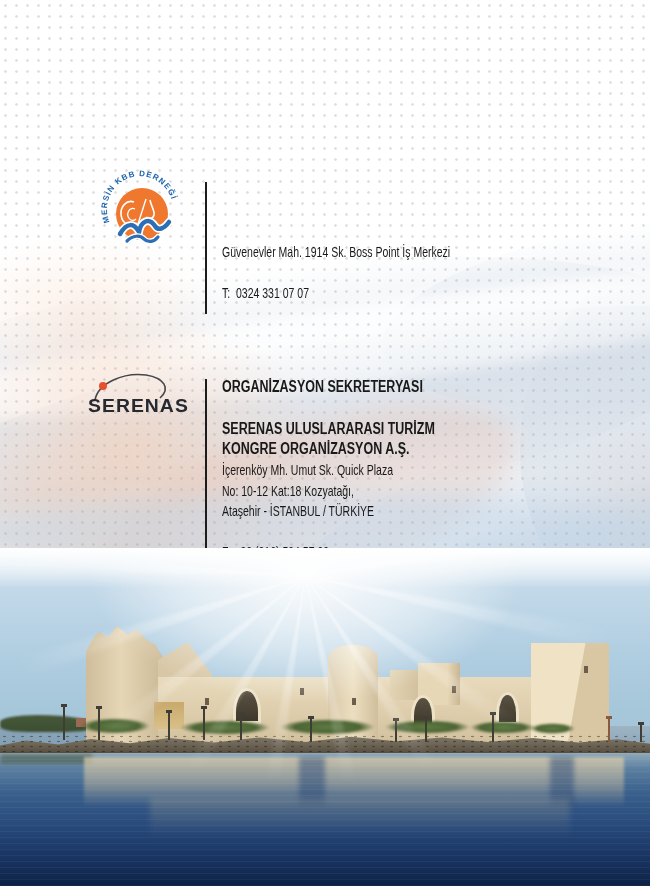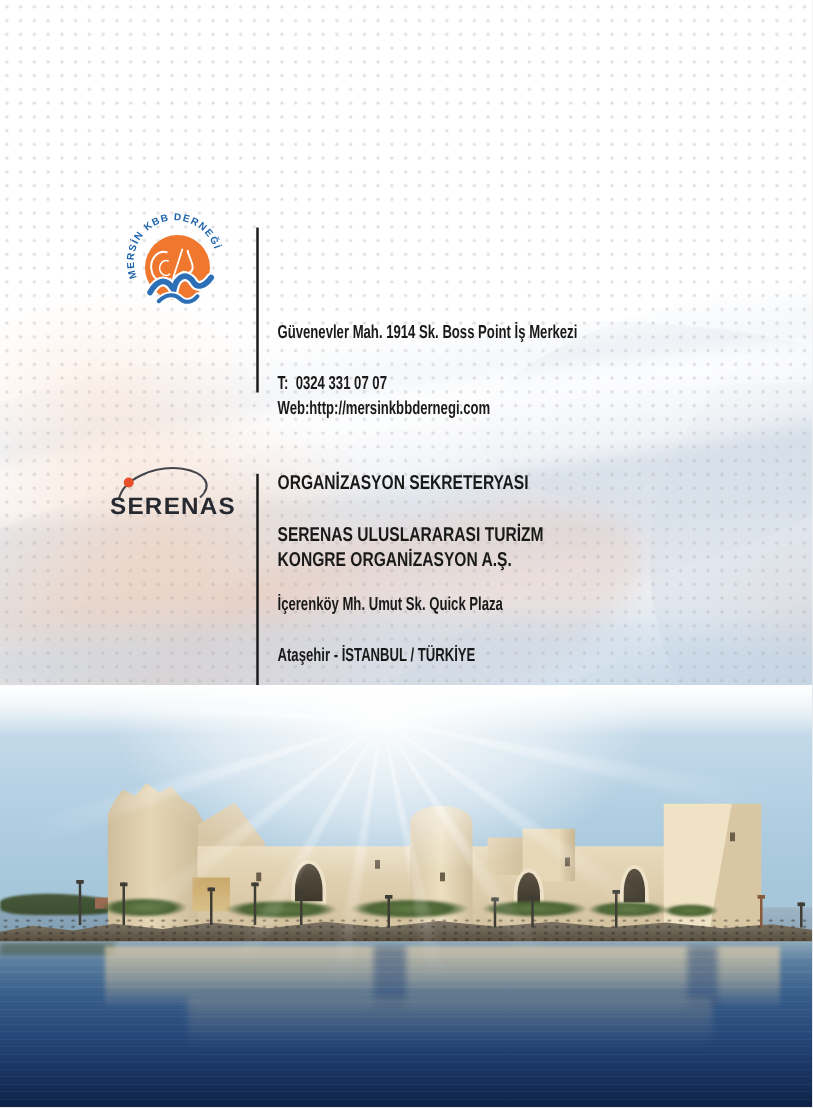--- a/index.html
+++ b/index.html
@@ -37,21 +37,21 @@
         mask-image:linear-gradient(180deg,#000 0 600px,transparent 656px);}
 
   
   .vbar{position:absolute;left:205px;width:2px;background:#1c1c1c;}
   .line{position:absolute;left:222px;color:#191919;white-space:pre;}
   .cond{display:inline-block;transform-origin:0 50%;white-space:pre;}
   .t-head{font-size:16px;font-weight:700;}
   .t-head .cond{transform:scaleX(.78);}
   .t-bold{font-size:16px;font-weight:700;}
   .t-bold .cond{transform:scaleX(.78);}
-  .t-body{font-size:15px;font-weight:700;margin-top:14px;}
+  .t-body{font-size:15px;font-weight:400;}
   .t-body .cond{transform:scaleX(.70);}
 
   
   .serenas-text{position:absolute;left:88px;top:395px;font-size:19px;font-weight:700;
                 letter-spacing:1px;color:#26292f;transform:scaleX(1.02);transform-origin:0 0;}
 
   
   .photo{left:0;top:548px;width:650px;height:338px;overflow:hidden;}
   .photo *{position:absolute;}
   .sky{left:0;top:0;width:650px;height:220px;
@@ -148,33 +148,33 @@
         <path id="ringpath" d="M16,57 A33,33 0 1 1 76,57" fill="none"></path>
       </defs>
     <text font-size="8" font-weight="bold" fill="#1d64ad" letter-spacing="1" font-family="Liberation Sans, DejaVu Sans, sans-serif">
       <textPath href="#ringpath" startOffset="1">MERSİN KBB DERNEĞİ</textPath>
     </text>
   </svg>
 
   <div class="vbar" style="top:182px;height:132px"></div>
   <div class="line t-body" style="top:242.5px"><span class="cond">Güvenevler Mah. 1914 Sk. Boss Point İş Merkezi</span></div>
   <div class="line t-body" style="top:283.5px"><span class="cond">T:  0324 331 07 07</span></div>
-  <div class="line t-body" style="top:304px"><span class="cond">Web:http://mersinkbbdernegi.com</span></div>
 
   <svg class="abs" style="left:84px;top:370px" width="104" height="38" viewBox="0 0 104 38">
     <path d="M11,30 C14,13 40,2 62,5 C80,8 87,18 76,28" fill="none" stroke="#43474d" stroke-width="1.6"></path>
     <circle cx="19" cy="16" r="4" fill="#e8502b"></circle>
   </svg>
   <div class="serenas-text">SERENAS</div>
 
   <div class="vbar" style="top:379px;height:169px"></div>
   <div class="line t-head" style="top:378px"><span class="cond">ORGANİZASYON SEKRETERYASI</span></div>
   <div class="line t-bold" style="top:420px"><span class="cond">SERENAS ULUSLARARASI TURİZM</span></div>
   <div class="line t-bold" style="top:440px"><span class="cond">KONGRE ORGANİZASYON A.Ş.</span></div>
   <div class="line t-body" style="top:461px"><span class="cond">İçerenköy Mh. Umut Sk. Quick Plaza</span></div>
+  <div class="line t-body" style="top:481.5px"><span class="cond">No: 10-12 Kat:18 Kozyatağı,</span></div>
   <div class="line t-body" style="top:502px"><span class="cond">Ataşehir - İSTANBUL / TÜRKİYE</span></div>
   <div class="line t-body" style="top:543px"><span class="cond">F: +90 (216) 594 57 99</span></div>
 
   <div class="abs photo">
     <div class="sky"></div>
     <div class="seaR"></div>
     <div class="seaL"></div>
     <div class="trees"></div>
     <div class="hut"></div>
 

